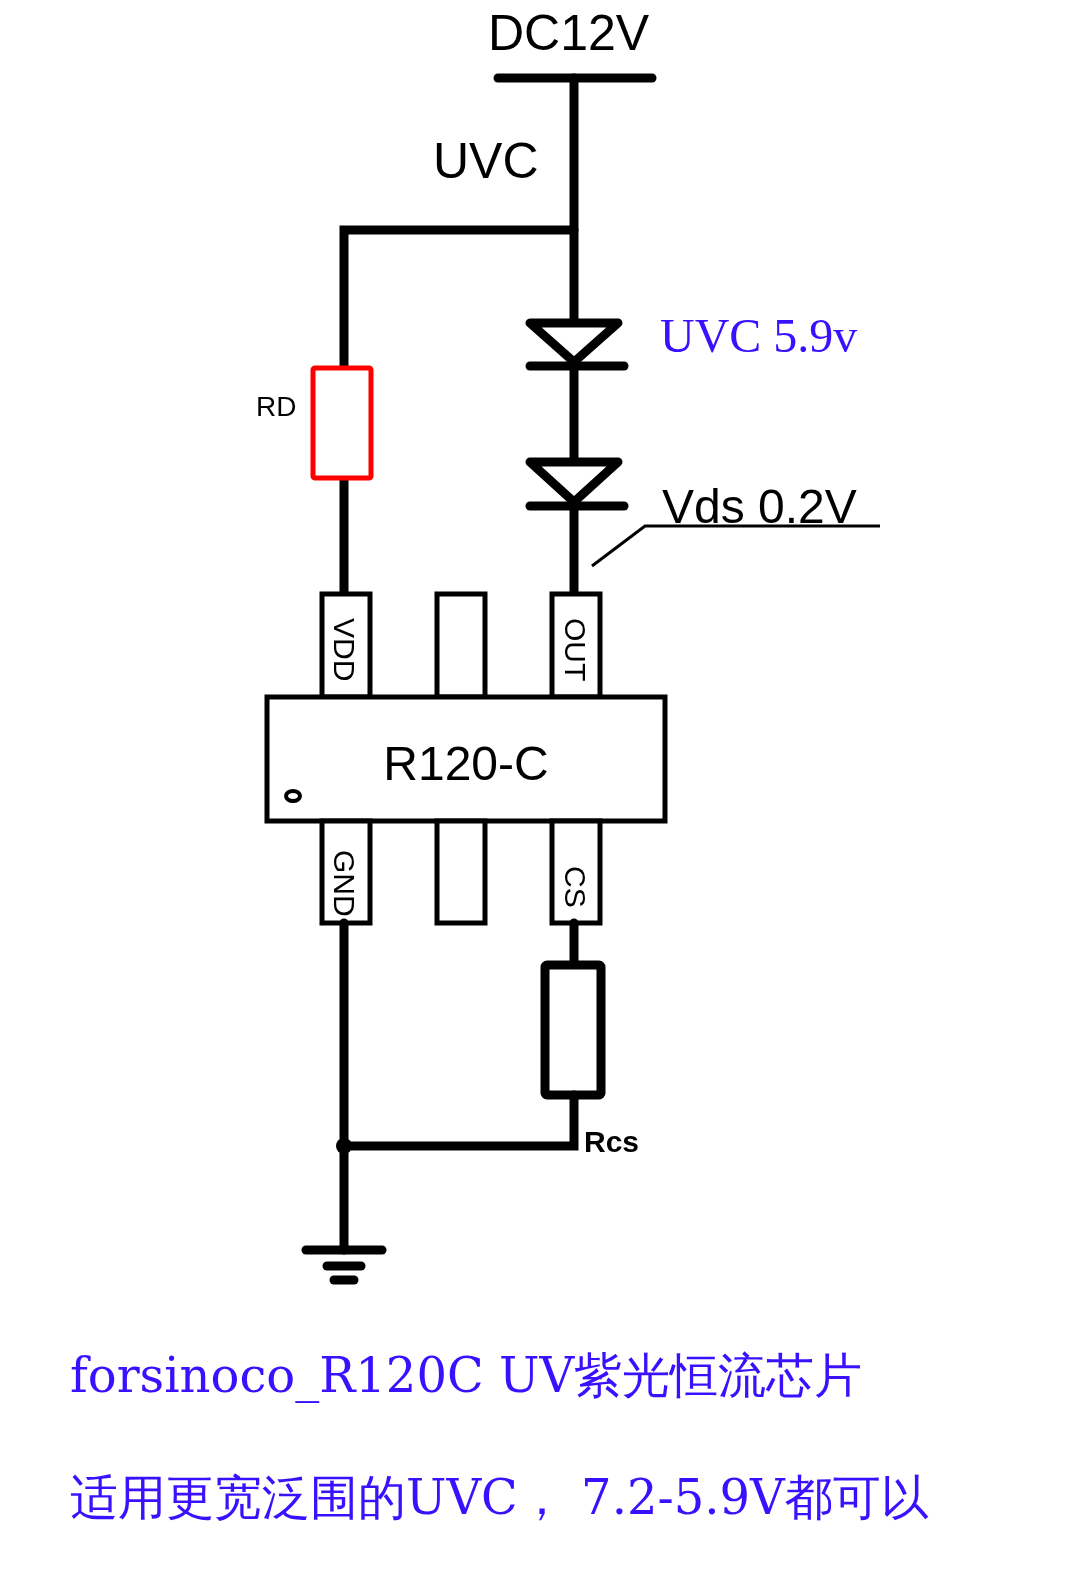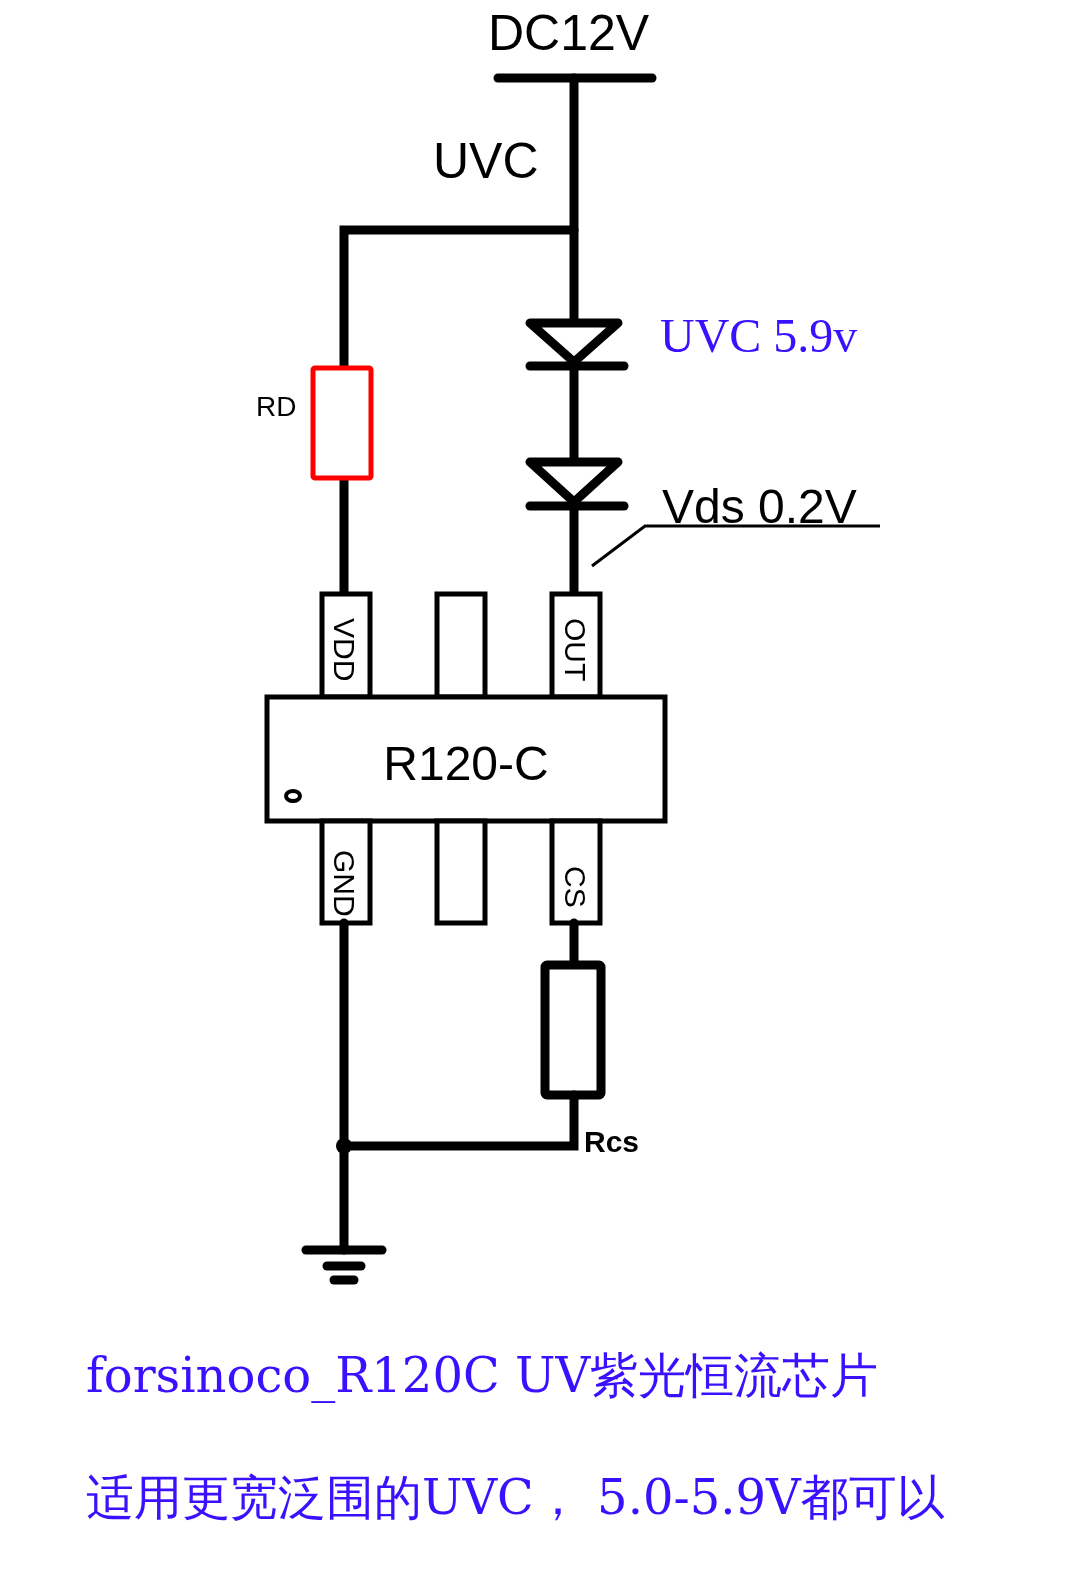--- a/index.html
+++ b/index.html
@@ -4,21 +4,21 @@
 <style>
   html, body { margin: 0; padding: 0; background: #ffffff; }
   body { width: 1083px; height: 1594px; position: relative; overflow: hidden; }
   #schematic { position: absolute; left: 0; top: 0; }
   .wire { stroke: #000; stroke-width: 9; stroke-linecap: round; fill: none; }
   .thin { stroke: #000; stroke-width: 3; fill: none; }
   .pinbox { stroke: #000; stroke-width: 5; fill: #fff; }
   .sans { font-family: "Liberation Sans", "DejaVu Sans", sans-serif; }
   .serif { font-family: "Liberation Serif", "DejaVu Serif", serif; }
   .caption {
-    position: absolute; left: 86px;
+    position: absolute; left: 70px;
     font-family: "DejaVu Serif", "Liberation Serif", serif;
     font-size: 48px; color: #3a10ff; white-space: pre;
   }
   #caption-1 { top: 1344px; }
   #caption-2 { top: 1466px; }
 </style>
 </head>
 <body>
 
 <svg id="schematic" width="1083" height="1594" viewBox="0 0 1083 1594">
@@ -73,13 +73,13 @@
     <line class="wire" x1="334" y1="1280" x2="354" y2="1280"></line>
   </g>
 
   <line class="wire" x1="574" y1="923" x2="574" y2="965"></line>
   <rect x="545" y="965" width="56" height="130" rx="2" fill="#fff" stroke="#000" stroke-width="9"></rect>
   <polyline class="wire" points="574,1095 574,1146 344,1146"></polyline>
   <text class="sans" x="584" y="1152" font-size="30" font-weight="bold" fill="#000">Rcs</text>
 </svg>
 
 <div class="caption" id="caption-1">forsinoco_R120C UV紫光恒流芯片</div>
-<div class="caption" id="caption-2">适用更宽泛围的UVC， 5.0-5.9V都可以</div>
+<div class="caption" id="caption-2">适用更宽泛围的UVC， 7.2-5.9V都可以</div>
 
 </body></html>

